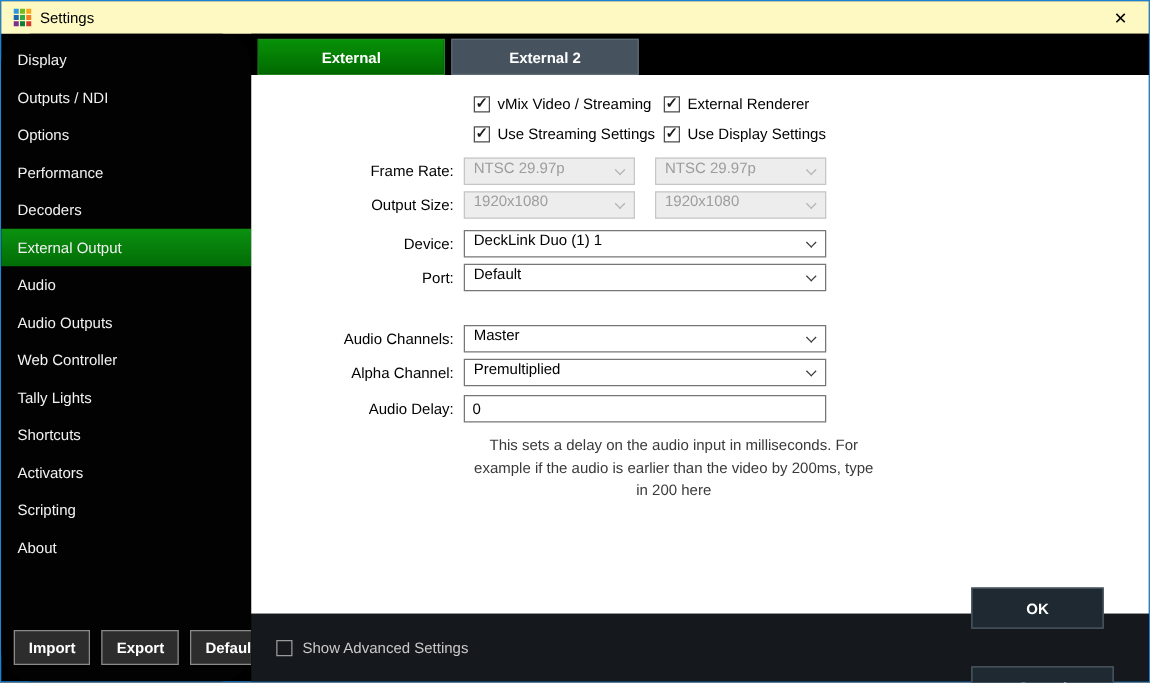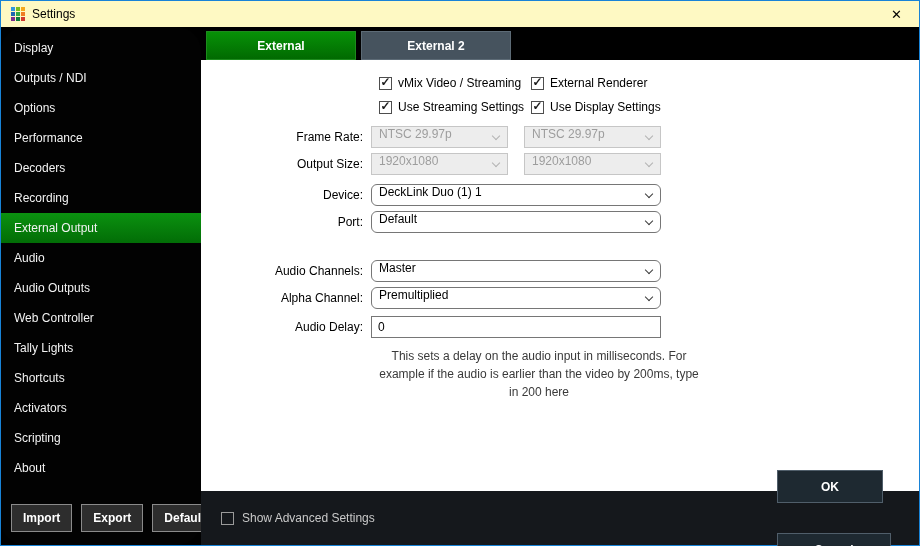--- a/index.html
+++ b/index.html
@@ -39,21 +39,21 @@
   .checkbox { width:13px; height:13px; border:1px solid #4d4d4d; background:#fff; display:inline-flex; align-items:center; justify-content:center; margin-right:6px; flex:0 0 auto; }
   .checkbox.checked::after { content:"\2713"; font-size:12px; font-weight:bold; color:#1a1a1a; margin-top:-2px; }
 
   .frow { display:flex; align-items:center; margin-bottom:5px; }
   .frow.gap-sm { margin-top:9px; }
   .frow.gap-lg { margin-top:27px; }
   .frow.gap-md { margin-top:7px; }
   .flabel { width:170px; text-align:right; padding-right:8px; font-size:12px; color:#000; flex:0 0 auto; }
   .combo { height:22px; border:1px solid #767676; background:#fff; display:flex; align-items:flex-start; padding:0 22px 0 7px; font-size:12px; color:#000; position:relative; cursor:pointer; white-space:nowrap; overflow:hidden; }
   .combo.small { width:137px; }
-  .combo.wide { width:290px;border-radius:6px; }
+  .combo.wide { width:290px; }
   .combo.disabled { background:#ededed; border-color:#c6c6c6; color:#9d9d9d; }
   .chev { position:absolute; right:8px; top:6px; width:6px; height:6px; border-right:1px solid #3c3c3c; border-bottom:1px solid #3c3c3c; transform:rotate(45deg); }
   .combo.disabled .chev { border-color:#b3b3b3; }
   .spacer16 { width:16px; flex:0 0 auto; }
   .tinput { width:290px; height:22px; border:1px solid #767676; padding:0 6px; font-size:12px; font-family:inherit; color:#000; }
   .help { margin-left:178px; width:320px; font-size:12px; color:#3a3a3a; text-align:center; line-height:1.5; margin-top:9px; }
 
   
   .footer { height:54px; background:#15181c; display:flex; align-items:center; padding:0 28px 0 20px; flex:0 0 auto; }
   .adv { display:flex; align-items:center; gap:8px; font-size:12px; color:#c9c9c9; cursor:pointer; }
@@ -77,21 +77,20 @@
 
   <div class="bodyrow">
 
     <div class="sidebar">
       <div class="nav">
         <div class="nav-item">Display</div>
         <div class="nav-item">Outputs / NDI</div>
         <div class="nav-item">Options</div>
         <div class="nav-item">Performance</div>
         <div class="nav-item">Decoders</div>
-        <div class="nav-item">Recording</div>
         <div class="nav-item selected">External Output</div>
         <div class="nav-item">Audio</div>
         <div class="nav-item">Audio Outputs</div>
         <div class="nav-item">Web Controller</div>
         <div class="nav-item">Tally Lights</div>
         <div class="nav-item">Shortcuts</div>
         <div class="nav-item">Activators</div>
         <div class="nav-item">Scripting</div>
         <div class="nav-item">About</div>
       </div>

